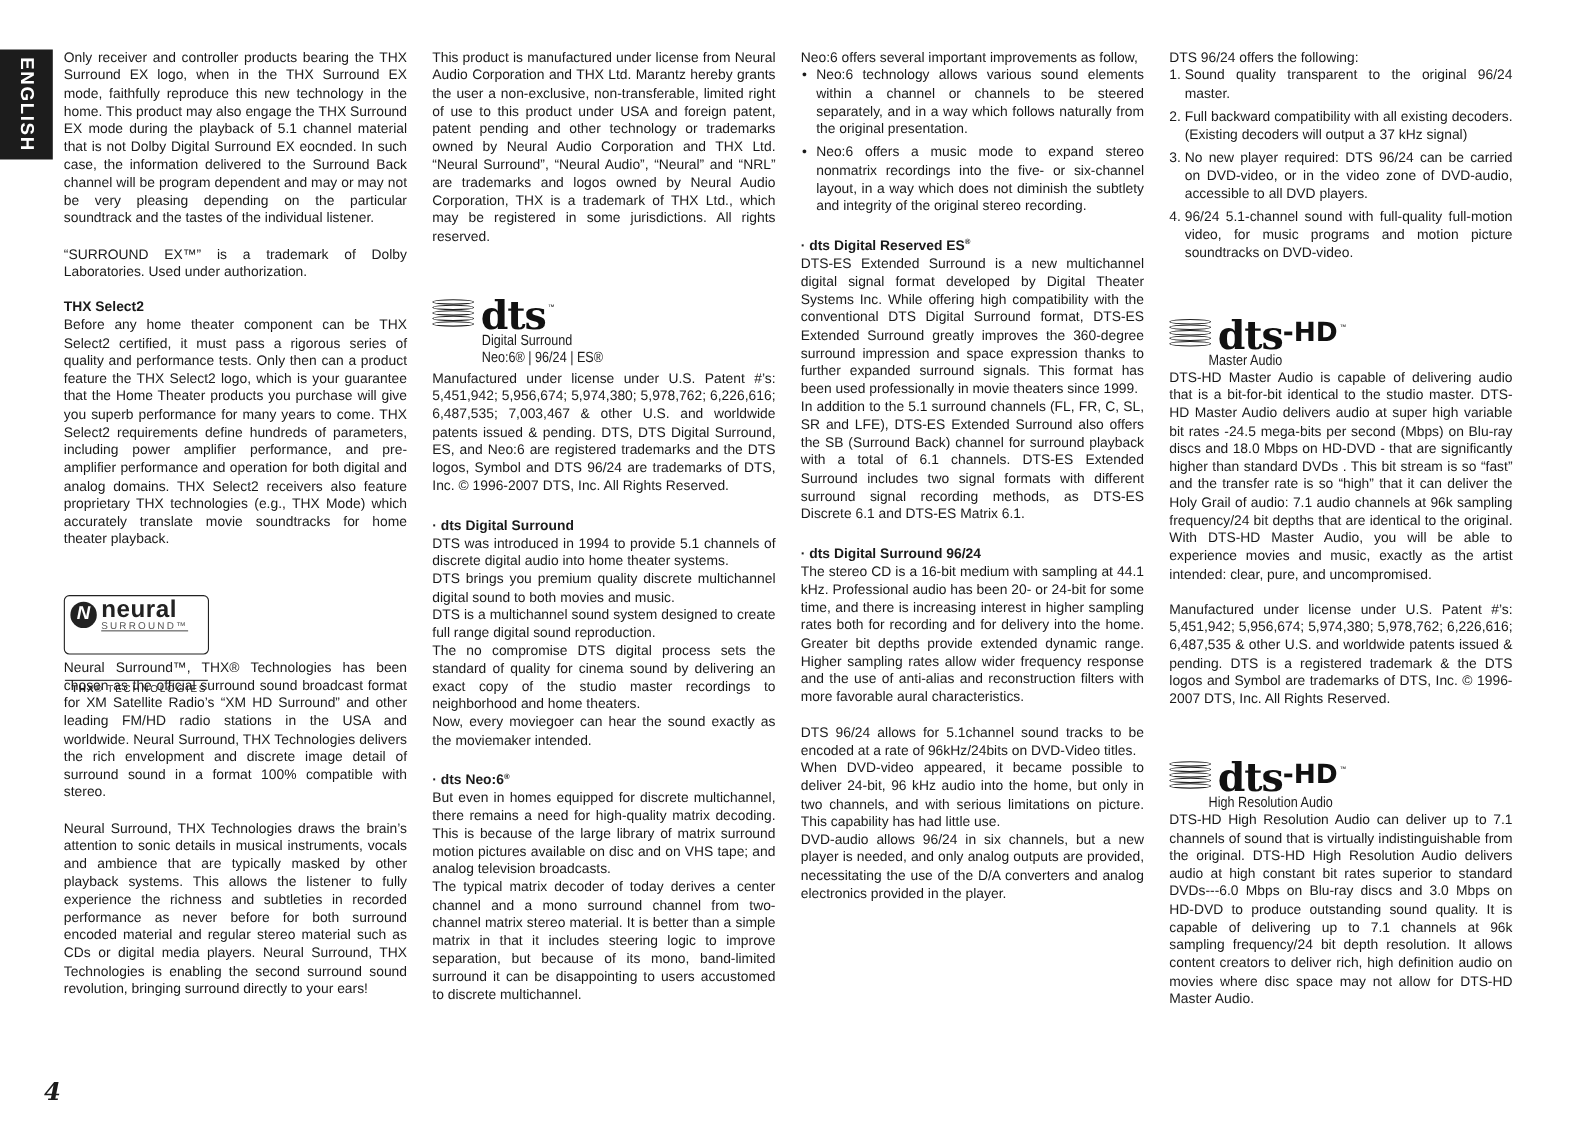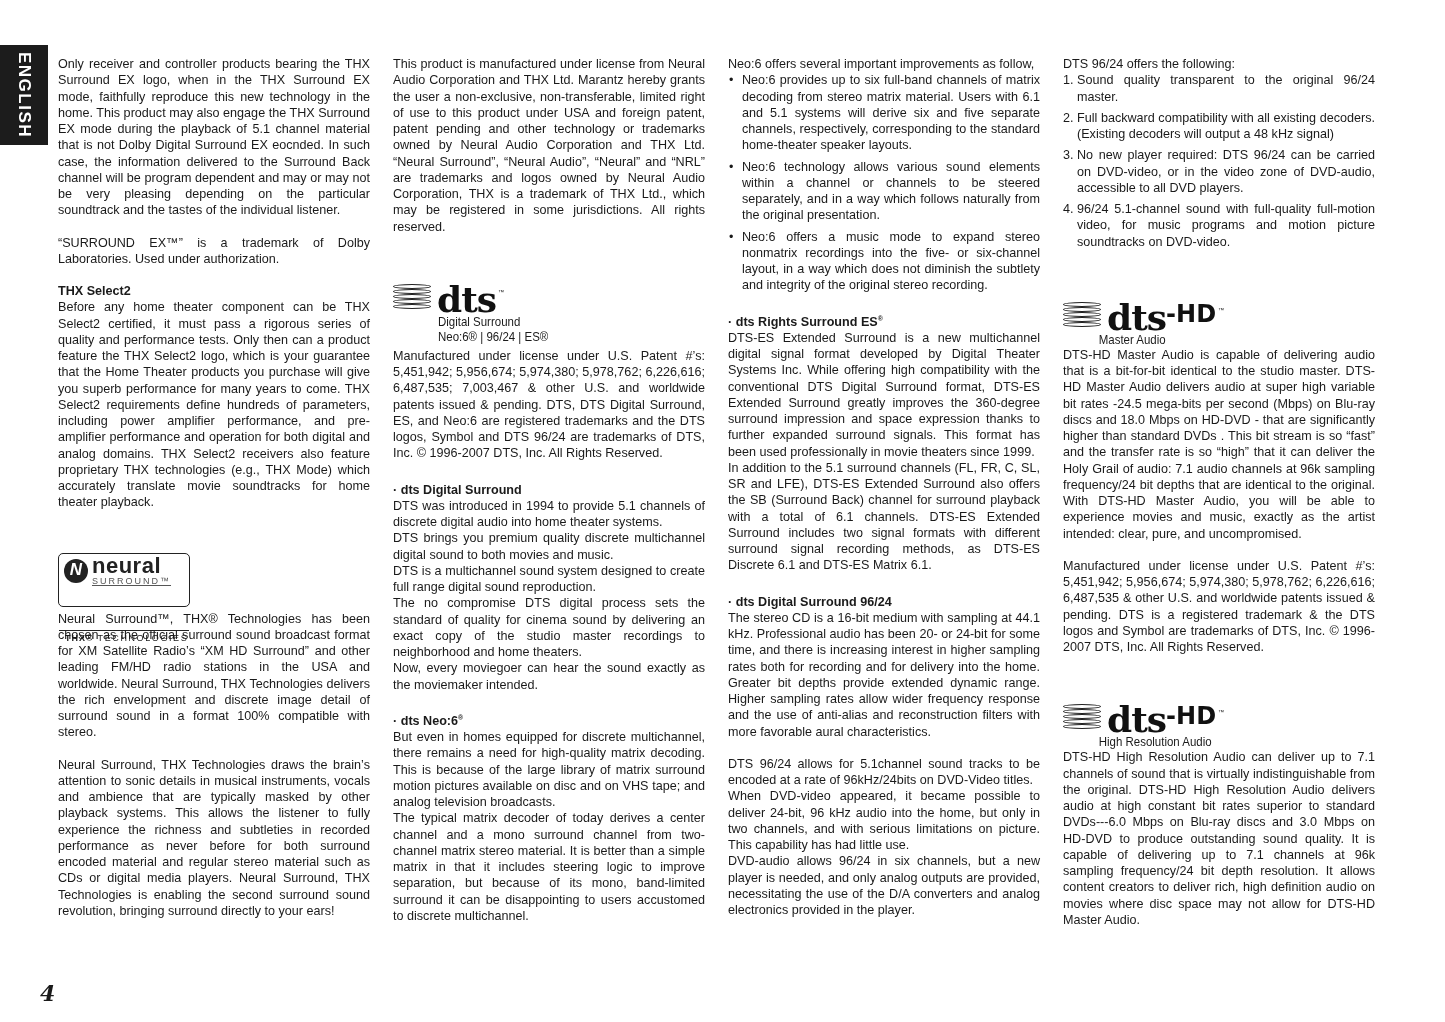--- a/index.html
+++ b/index.html
@@ -2,21 +2,21 @@
 <html><head>
 <meta charset="utf-8">
 <style>
   html, body { margin:0; padding:0; background:#fff; }
   body { width:1445px; height:1022px; position:relative; overflow:hidden;
          font-family:"Liberation Sans", sans-serif; color:#1a1a1a; }
   .tab { position:absolute; left:0; top:45px; width:48px; height:100px; background:#1c1c1c;
          display:flex; align-items:center; justify-content:center; }
   .tab span { color:#fff; font-weight:bold; font-size:17px; letter-spacing:1.5px;
               transform:rotate(90deg); white-space:nowrap; font-family:"Liberation Sans", sans-serif; }
-  .col { position:absolute; top:56px; width:312px; font-size:12.6px; line-height:16.25px; text-align:justify; }
+  .col { position:absolute; top:44px; width:312px; font-size:12.6px; line-height:16.25px; text-align:justify; }
   .c1 { left:58px; } .c2 { left:393px; } .c3 { left:728px; } .c4 { left:1063px; }
   p { margin:0; }
   .gap { height:16px; }
   .h { font-weight:bold; margin:0; }
   ul.bul { list-style:none; margin:0; padding:0; }
   ul.bul li { position:relative; padding-left:14px; margin-bottom:5px; }
   ul.bul li::before { content:"•"; position:absolute; left:1px; top:0; }
   ol.num { list-style:none; margin:0; padding:0; }
   ol.num li { position:relative; padding-left:14px; margin-bottom:5px; }
   ol.num li .n { position:absolute; left:0; top:0; }
@@ -99,42 +99,41 @@
   <p>Now, every moviegoer can hear the sound exactly as the moviemaker intended.</p>
   <div style="height:20px"></div>
   <p class="h"><span>· dts Neo:6</span><sup>®</sup></p>
   <p>But even in homes equipped for discrete multichannel, there remains a need for high-quality matrix decoding. This is because of the large library of matrix surround motion pictures available on disc and on VHS tape; and analog television broadcasts.</p>
   <p>The typical matrix decoder of today derives a center channel and a mono surround channel from two-channel matrix stereo material. It is better than a simple matrix in that it includes steering logic to improve separation, but because of its mono, band-limited surround it can be disappointing to users accustomed to discrete multichannel.</p>
 </div>
 
 <div class="col c3">
   <p>Neo:6 offers several important improvements as follow,</p>
   <ul class="bul">
-    <li>Neo:6 provides up to six full-band channels of matrix decoding from stereo matrix material. Users with 6.1 and 5.1 systems will derive six and five separate channels, respectively, corresponding to the standard home-theater speaker layouts.</li>
     <li>Neo:6 technology allows various sound elements within a channel or channels to be steered separately, and in a way which follows naturally from the original presentation.</li>
     <li>Neo:6 offers a music mode to expand stereo nonmatrix recordings into the five- or six-channel layout, in a way which does not diminish the subtlety and integrity of the original stereo recording.</li>
   </ul>
   <div style="height:15px"></div>
-  <p class="h"><span>· dts Rights Surround ES</span><sup>®</sup></p>
+  <p class="h"><span>· dts Digital Reserved ES</span><sup>®</sup></p>
   <p>DTS-ES Extended Surround is a new multichannel digital signal format developed by Digital Theater Systems Inc. While offering high compatibility with the conventional DTS Digital Surround format, DTS-ES Extended Surround greatly improves the 360-degree surround impression and space expression thanks to further expanded surround signals. This format has been used professionally in movie theaters since 1999.</p>
   <p>In addition to the 5.1 surround channels (FL, FR, C, SL, SR and LFE), DTS-ES Extended Surround also offers the SB (Surround Back) channel for surround playback with a total of 6.1 channels. DTS-ES Extended Surround includes two signal formats with different surround signal recording methods, as DTS-ES Discrete 6.1 and DTS-ES  Matrix 6.1.</p>
   <div style="height:20px"></div>
   <p class="h">· dts Digital Surround 96/24</p>
   <p>The stereo CD is a 16-bit medium with sampling at 44.1 kHz. Professional audio has been 20- or 24-bit for some time, and there is increasing interest in higher sampling rates both for recording and for delivery into the home. Greater bit depths provide extended dynamic range. Higher sampling rates allow wider frequency response and the use of anti-alias and reconstruction filters with more favorable aural characteristics.</p>
   <div class="gap"></div>
   <p>DTS 96/24 allows for 5.1channel sound tracks to be encoded at a rate of 96kHz/24bits on DVD-Video titles.</p>
   <p>When DVD-video appeared, it became possible to deliver 24-bit, 96 kHz audio into the home, but only in two channels, and with serious limitations on picture. This capability has had little use.</p>
   <p>DVD-audio allows 96/24 in six channels, but a new player is needed, and only analog outputs are provided, necessitating the use of the D/A converters and analog electronics provided in the player.</p>
 </div>
 
 <div class="col c4">
   <p>DTS 96/24 offers the following:</p>
   <ol class="num">
     <li><span class="n">1.</span><span>Sound quality transparent to the original 96/24 master.</span></li>
-    <li><span class="n">2.</span><span>Full backward compatibility with all existing decoders. (Existing decoders will output a 48 kHz signal)</span></li>
+    <li><span class="n">2.</span><span>Full backward compatibility with all existing decoders. (Existing decoders will output a 37 kHz signal)</span></li>
     <li><span class="n">3.</span><span>No new player required: DTS 96/24 can be carried on DVD-video, or in the video zone of DVD-audio, accessible to all DVD players.</span></li>
     <li><span class="n">4.</span><span>96/24 5.1-channel sound with full-quality full-motion video, for music programs and motion picture soundtracks on DVD-video.</span></li>
   </ol>
   <div style="height:28px"></div>
   <div>
     <div class="dts-logo">
       <div class="disc">
         <i style="top:0"></i>
           <i style="top:5px"></i>
           <i style="top:10px"></i>

